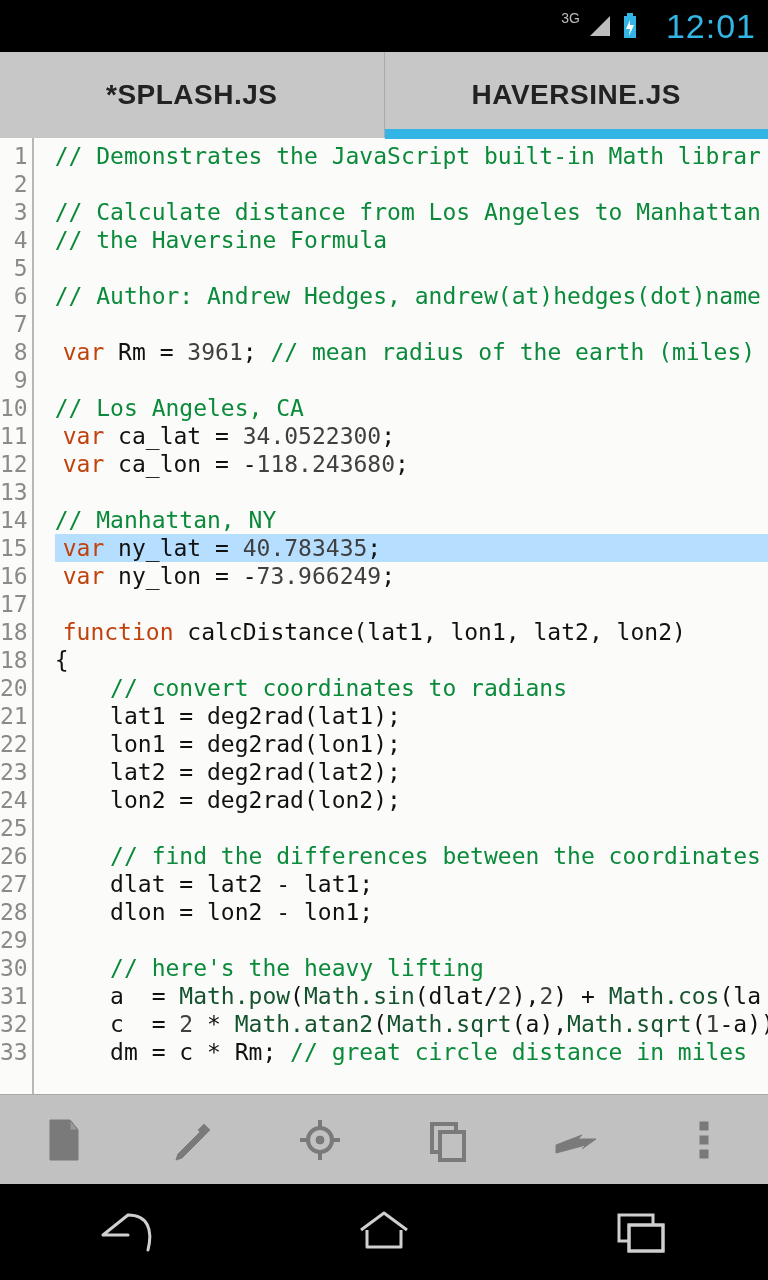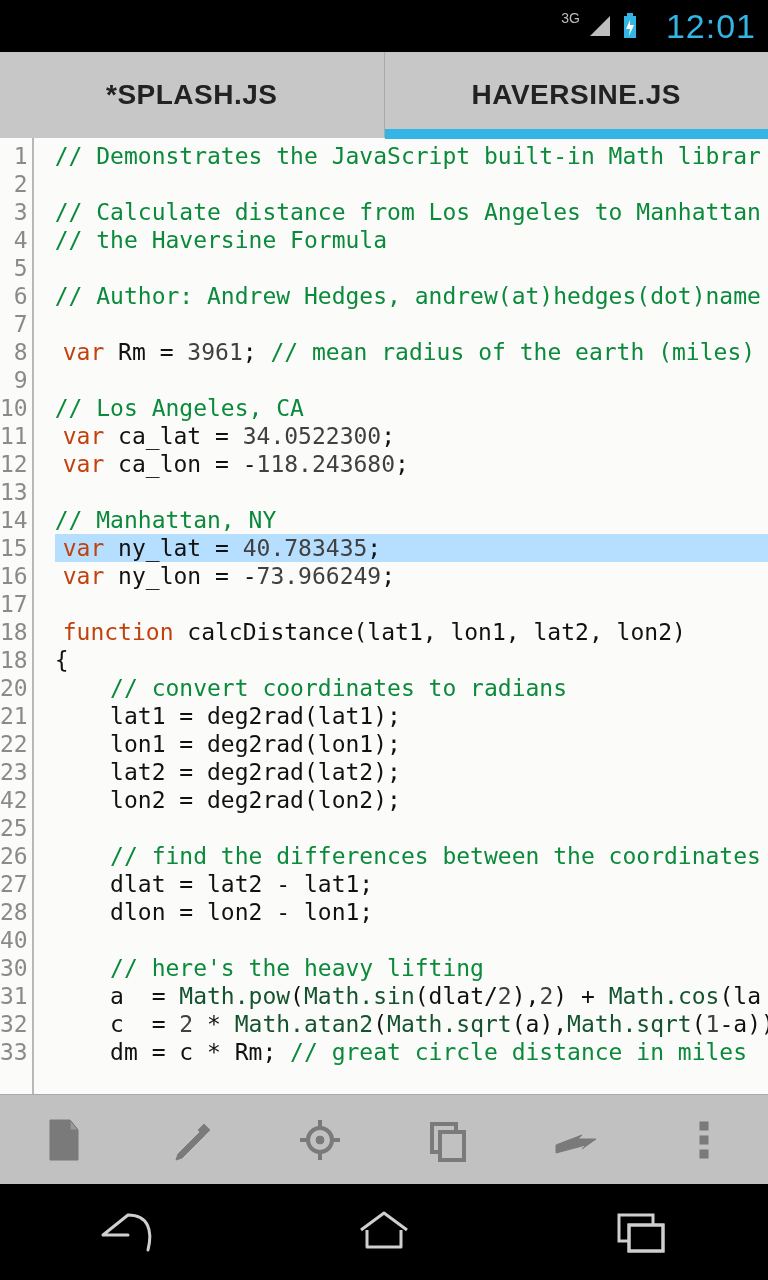--- a/index.html
+++ b/index.html
@@ -81,26 +81,26 @@
         <div>14</div>
         <div>15</div>
         <div>16</div>
         <div>17</div>
         <div>18</div>
         <div>18</div>
         <div>20</div>
         <div>21</div>
         <div>22</div>
         <div>23</div>
-        <div>42</div>
+        <div>24</div>
         <div>25</div>
         <div>26</div>
         <div>27</div>
         <div>28</div>
-        <div>40</div>
+        <div>29</div>
         <div>30</div>
         <div>31</div>
         <div>32</div>
         <div>33</div>
       </div>
     <div class="code" id="code"><span class="code-row"><span class="tok-comment">// Demonstrates the JavaScript built-in Math librar</span></span><span class="code-row">&nbsp;</span><span class="code-row"><span class="tok-comment">// Calculate distance from Los Angeles to Manhattan</span></span><span class="code-row"><span class="tok-comment">// the Haversine Formula</span></span><span class="code-row">&nbsp;</span><span class="code-row"><span class="tok-comment">// Author: Andrew Hedges, andrew(at)hedges(dot)name</span></span><span class="code-row">&nbsp;</span><span class="code-row"><span class="tok-keyword">var</span><span> Rm = </span><span class="tok-number">3961</span><span>; </span><span class="tok-comment">// mean radius of the earth (miles)</span></span><span class="code-row">&nbsp;</span><span class="code-row"><span class="tok-comment">// Los Angeles, CA</span></span><span class="code-row"><span class="tok-keyword">var</span><span> ca_lat = </span><span class="tok-number">34.0522300</span><span>;</span></span><span class="code-row"><span class="tok-keyword">var</span><span> ca_lon = -</span><span class="tok-number">118.243680</span><span>;</span></span><span class="code-row">&nbsp;</span><span class="code-row"><span class="tok-comment">// Manhattan, NY</span></span><span class="code-row hl"><span class="tok-keyword">var</span><span> ny_lat = </span><span class="tok-number">40.783435</span><span>;</span></span><span class="code-row"><span class="tok-keyword">var</span><span> ny_lon = -</span><span class="tok-number">73.966249</span><span>;</span></span><span class="code-row">&nbsp;</span><span class="code-row"><span class="tok-keyword">function</span><span> calcDistance(lat1, lon1, lat2, lon2)</span></span><span class="code-row"><span>{</span></span><span class="code-row"><span>    </span><span class="tok-comment">// convert coordinates to radians</span></span><span class="code-row"><span>    lat1 = deg2rad(lat1);</span></span><span class="code-row"><span>    lon1 = deg2rad(lon1);</span></span><span class="code-row"><span>    lat2 = deg2rad(lat2);</span></span><span class="code-row"><span>    lon2 = deg2rad(lon2);</span></span><span class="code-row">&nbsp;</span><span class="code-row"><span>    </span><span class="tok-comment">// find the differences between the coordinates</span></span><span class="code-row"><span>    dlat = lat2 - lat1;</span></span><span class="code-row"><span>    dlon = lon2 - lon1;</span></span><span class="code-row">&nbsp;</span><span class="code-row"><span>    </span><span class="tok-comment">// here's the heavy lifting</span></span><span class="code-row"><span>    a  = </span><span class="tok-ident-builtin">Math.pow</span><span>(</span><span class="tok-ident-builtin">Math.sin</span><span>(dlat/</span><span class="tok-number">2</span><span>),</span><span class="tok-number">2</span><span>) + </span><span class="tok-ident-builtin">Math.cos</span><span>(la</span></span><span class="code-row"><span>    c  = </span><span class="tok-number">2</span><span> * </span><span class="tok-ident-builtin">Math.atan2</span><span>(</span><span class="tok-ident-builtin">Math.sqrt</span><span>(a),</span><span class="tok-ident-builtin">Math.sqrt</span><span>(</span><span class="tok-number">1</span><span>-a))</span></span><span class="code-row"><span>    dm = c * Rm; </span><span class="tok-comment">// great circle distance in miles</span></span></div>
   </div>
 
   <div class="toolbar">
     <div class="tbtn">

